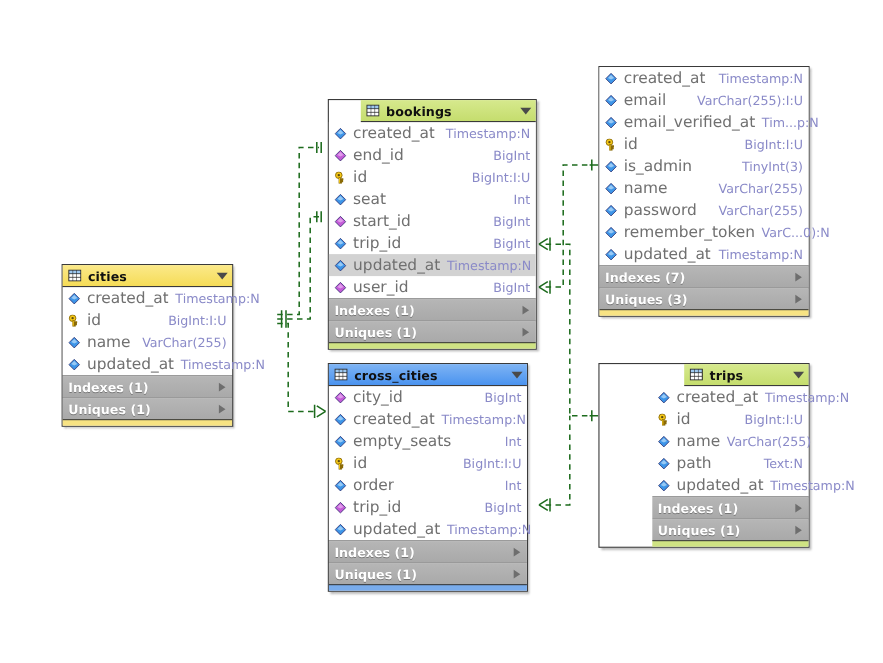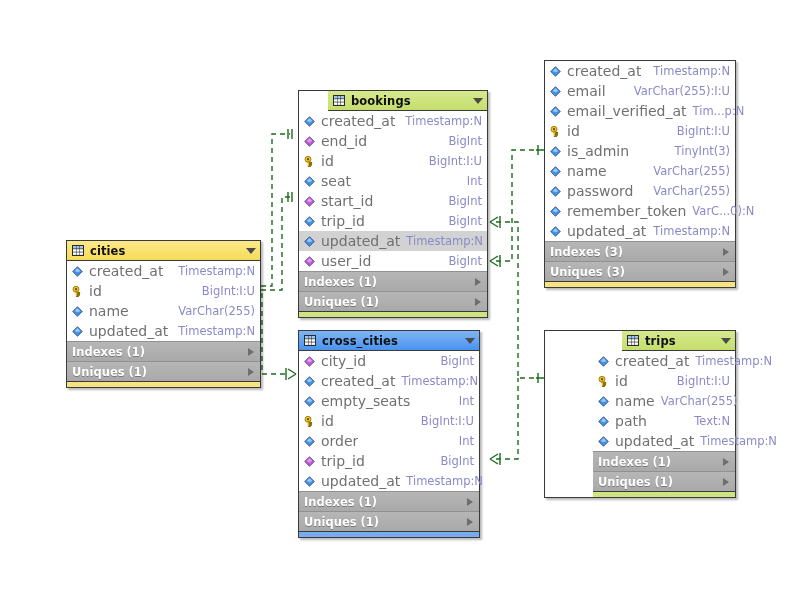--- a/index.html
+++ b/index.html
@@ -180,21 +180,21 @@
 
       <path d="M536,150 L544,150 M538,145 L538,155"></path>
       <path d="M490,261 L498,256 M490,261 L498,266 M500,255 L500,267"></path>
       <path d="M490,222 L498,217 M490,222 L498,227 M500,216 L500,228"></path>
       <path d="M490,459 L498,454 M490,459 L498,464 M500,453 L500,465"></path>
       <path d="M536,378 L544,378 M538,373 L538,383"></path>
     </g>
   </svg>
 
   <div id="entities">
-      <div class="entity" style="left: 56px; top: 240px; width: 195px; margin-left: 10px;">
+      <div class="entity" style="left: 56px; top: 240px; width: 156px;">
         <div class="ent-header yellow">
           <svg class="tbl-icon" viewBox="0 0 12 11">
             <rect x="0" y="0" width="12" height="11" fill="#2b2b2b"></rect>
             <rect x="1" y="1" width="3" height="2.5" fill="#9ec8ef"></rect>
             <rect x="4.5" y="1" width="3" height="2.5" fill="#9ec8ef"></rect>
             <rect x="8" y="1" width="3" height="2.5" fill="#9ec8ef"></rect>
             <rect x="1" y="4.2" width="3" height="2.5" fill="#ffffff"></rect>
             <rect x="4.5" y="4.2" width="3" height="2.5" fill="#ffffff"></rect>
             <rect x="8" y="4.2" width="3" height="2.5" fill="#ffffff"></rect>
             <rect x="1" y="7.4" width="3" height="2.5" fill="#ffffff"></rect>
@@ -416,21 +416,21 @@
           <div class="col-row">
             <svg class="col-ico" viewBox="0 0 11 11">
               <path d="M5.5 0.7 L10.3 5.5 L5.5 10.3 L0.7 5.5 Z" fill="#3d95e8" stroke="#2a2a6a" stroke-width="0.7"></path>
               <path d="M5.5 2.1 L8.3 4.9 L5.5 6.2 L2.7 4.9 Z" fill="#a8d2f7" opacity="0.85"></path>
             </svg>
             <span class="col-name">updated_at</span>
             <span class="col-type">Timestamp:N</span>
           </div>
         </div>
         <div class="foot-row">
-          <span class="foot-label">Indexes (3)</span>
+          <span class="foot-label">Indexes (7)</span>
           <span class="foot-arrow"></span>
         </div>
         <div class="foot-row">
           <span class="foot-label">Uniques (3)</span>
           <span class="foot-arrow"></span>
         </div>
         <div class="ent-strip yellow"></div>
       </div>
       <div class="entity" style="left: 298px; top: 330px; width: 182px;">
         <div class="ent-header blue">

